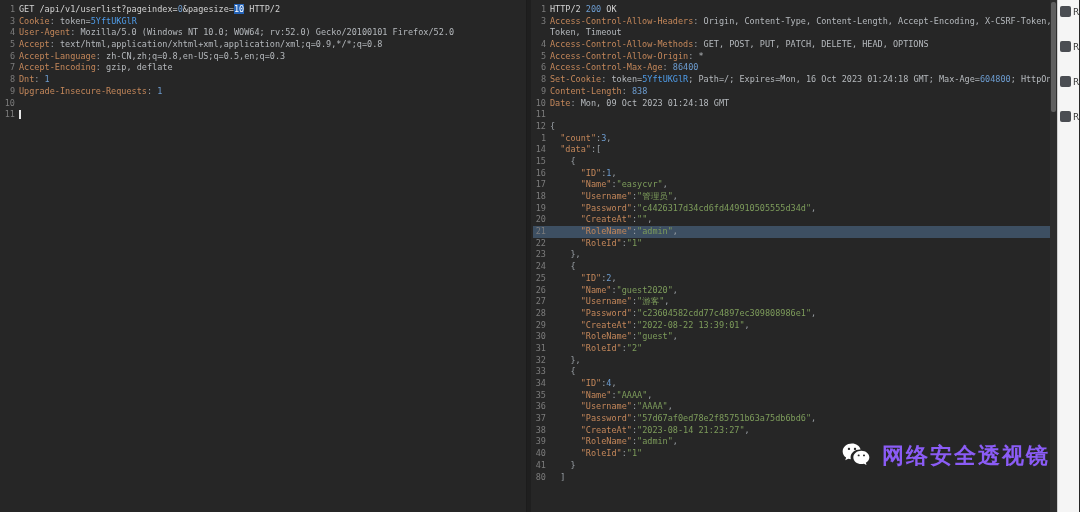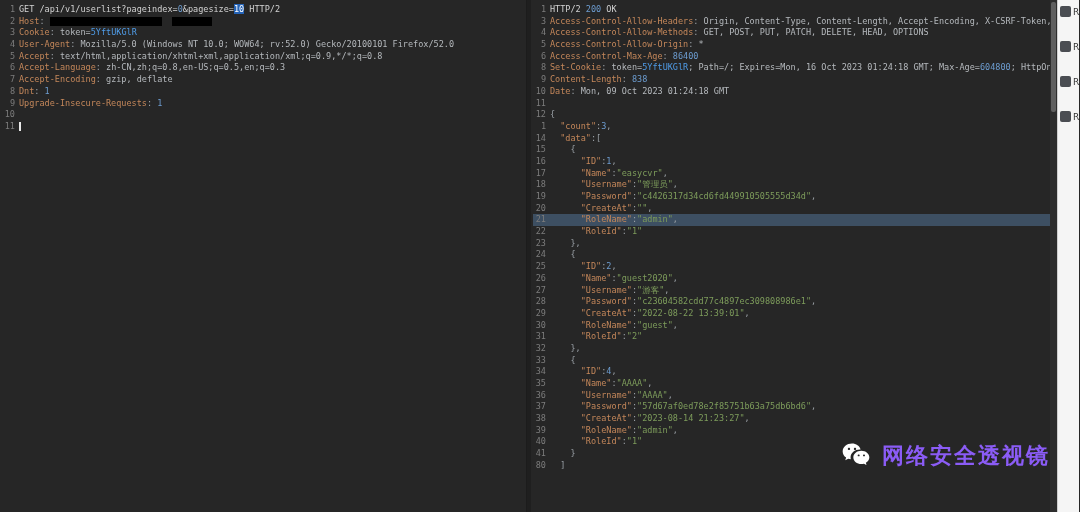--- a/index.html
+++ b/index.html
@@ -41,38 +41,38 @@
                   font-family:"DejaVu Sans","Liberation Sans",sans-serif;}
   .wechat-icon{width:32px;height:32px;flex:none;}
 </style>
 </head>
 <body>
 
 <div class="app">
 
   <div class="editor-panel request" id="request-panel">
       <div class="code-line"><span class="ln">1</span><span class="tk-p">GET </span><span class="tk-p">/api/v1/userlist?</span><span class="tk-p">pageindex=</span><span class="tk-num">0</span><span class="tk-p">&amp;pagesize=</span><span class="tk-selv">10</span><span class="tk-p"> HTTP/2</span></div>
-      <div class="code-line"><span class="ln">2</span><span class="tk-hn">Host</span><span class="tk-pu">: </span><span class="tk-rd" style="width: 112px;"></span><span class="tk-pu">  </span><span class="tk-rd" style="width: 40px;"></span></div>
       <div class="code-line"><span class="ln">3</span><span class="tk-hn">Cookie</span><span class="tk-pu">: </span><span class="tk-v">token=</span><span class="tk-tok">5YftUKGlR</span></div>
       <div class="code-line"><span class="ln">4</span><span class="tk-hn">User-Agent</span><span class="tk-pu">: </span><span class="tk-v">Mozilla/5.0 (Windows NT 10.0; WOW64; rv:52.0) Gecko/20100101 Firefox/52.0</span></div>
       <div class="code-line"><span class="ln">5</span><span class="tk-hn">Accept</span><span class="tk-pu">: </span><span class="tk-v">text/html,application/xhtml+xml,application/xml;q=0.9,*/*;q=0.8</span></div>
       <div class="code-line"><span class="ln">6</span><span class="tk-hn">Accept-Language</span><span class="tk-pu">: </span><span class="tk-v">zh-CN,zh;q=0.8,en-US;q=0.5,en;q=0.3</span></div>
       <div class="code-line"><span class="ln">7</span><span class="tk-hn">Accept-Encoding</span><span class="tk-pu">: </span><span class="tk-v">gzip, deflate</span></div>
       <div class="code-line"><span class="ln">8</span><span class="tk-hn">Dnt</span><span class="tk-pu">: </span><span class="tk-num">1</span></div>
       <div class="code-line"><span class="ln">9</span><span class="tk-hn">Upgrade-Insecure-Requests</span><span class="tk-pu">: </span><span class="tk-num">1</span></div>
       <div class="code-line"><span class="ln">10</span></div>
       <div class="code-line"><span class="ln">11</span><span class="cursor"></span></div>
     </div>
 
   <div class="splitter"></div>
 
   <div class="editor-panel response" id="response-panel">
 
   <div class="code-line"><span class="ln">1</span><span class="tk-p">HTTP/2 </span><span class="tk-num">200</span><span class="tk-p"> OK</span></div>
       <div class="code-line"><span class="ln">3</span><span class="tk-hn">Access-Control-Allow-Headers</span><span class="tk-pu">: </span><span class="tk-v">Origin, Content-Type, Content-Length, Accept-Encoding, X-CSRF-Token,</span></div>
+      <div class="code-line"><span class="ln"></span><span class="tk-v">Token, Timeout</span></div>
       <div class="code-line"><span class="ln">4</span><span class="tk-hn">Access-Control-Allow-Methods</span><span class="tk-pu">: </span><span class="tk-v">GET, POST, PUT, PATCH, DELETE, HEAD, OPTIONS</span></div>
       <div class="code-line"><span class="ln">5</span><span class="tk-hn">Access-Control-Allow-Origin</span><span class="tk-pu">: </span><span class="tk-v">*</span></div>
       <div class="code-line"><span class="ln">6</span><span class="tk-hn">Access-Control-Max-Age</span><span class="tk-pu">: </span><span class="tk-num">86400</span></div>
       <div class="code-line"><span class="ln">8</span><span class="tk-hn">Set-Cookie</span><span class="tk-pu">: </span><span class="tk-v">token=</span><span class="tk-tok">5YftUKGlR</span><span class="tk-v">; Path=/; Expires=Mon, 16 Oct 2023 01:24:18 GMT; Max-Age=</span><span class="tk-num">604800</span><span class="tk-v">; HttpOnly</span></div>
       <div class="code-line"><span class="ln">9</span><span class="tk-hn">Content-Length</span><span class="tk-pu">: </span><span class="tk-num">838</span></div>
       <div class="code-line"><span class="ln">10</span><span class="tk-hn">Date</span><span class="tk-pu">: </span><span class="tk-v">Mon, 09 Oct 2023 01:24:18 GMT</span></div>
       <div class="code-line"><span class="ln">11</span></div>
       <div class="code-line"><span class="ln">12</span><span class="tk-pu">{</span></div>
       <div class="code-line"><span class="ln">1</span><span class="tk-p">  </span><span class="tk-key">"count"</span><span class="tk-pu">:</span><span class="tk-num">3</span><span class="tk-pu">,</span></div>
       <div class="code-line"><span class="ln">14</span><span class="tk-p">  </span><span class="tk-key">"data"</span><span class="tk-pu">:[</span></div>

